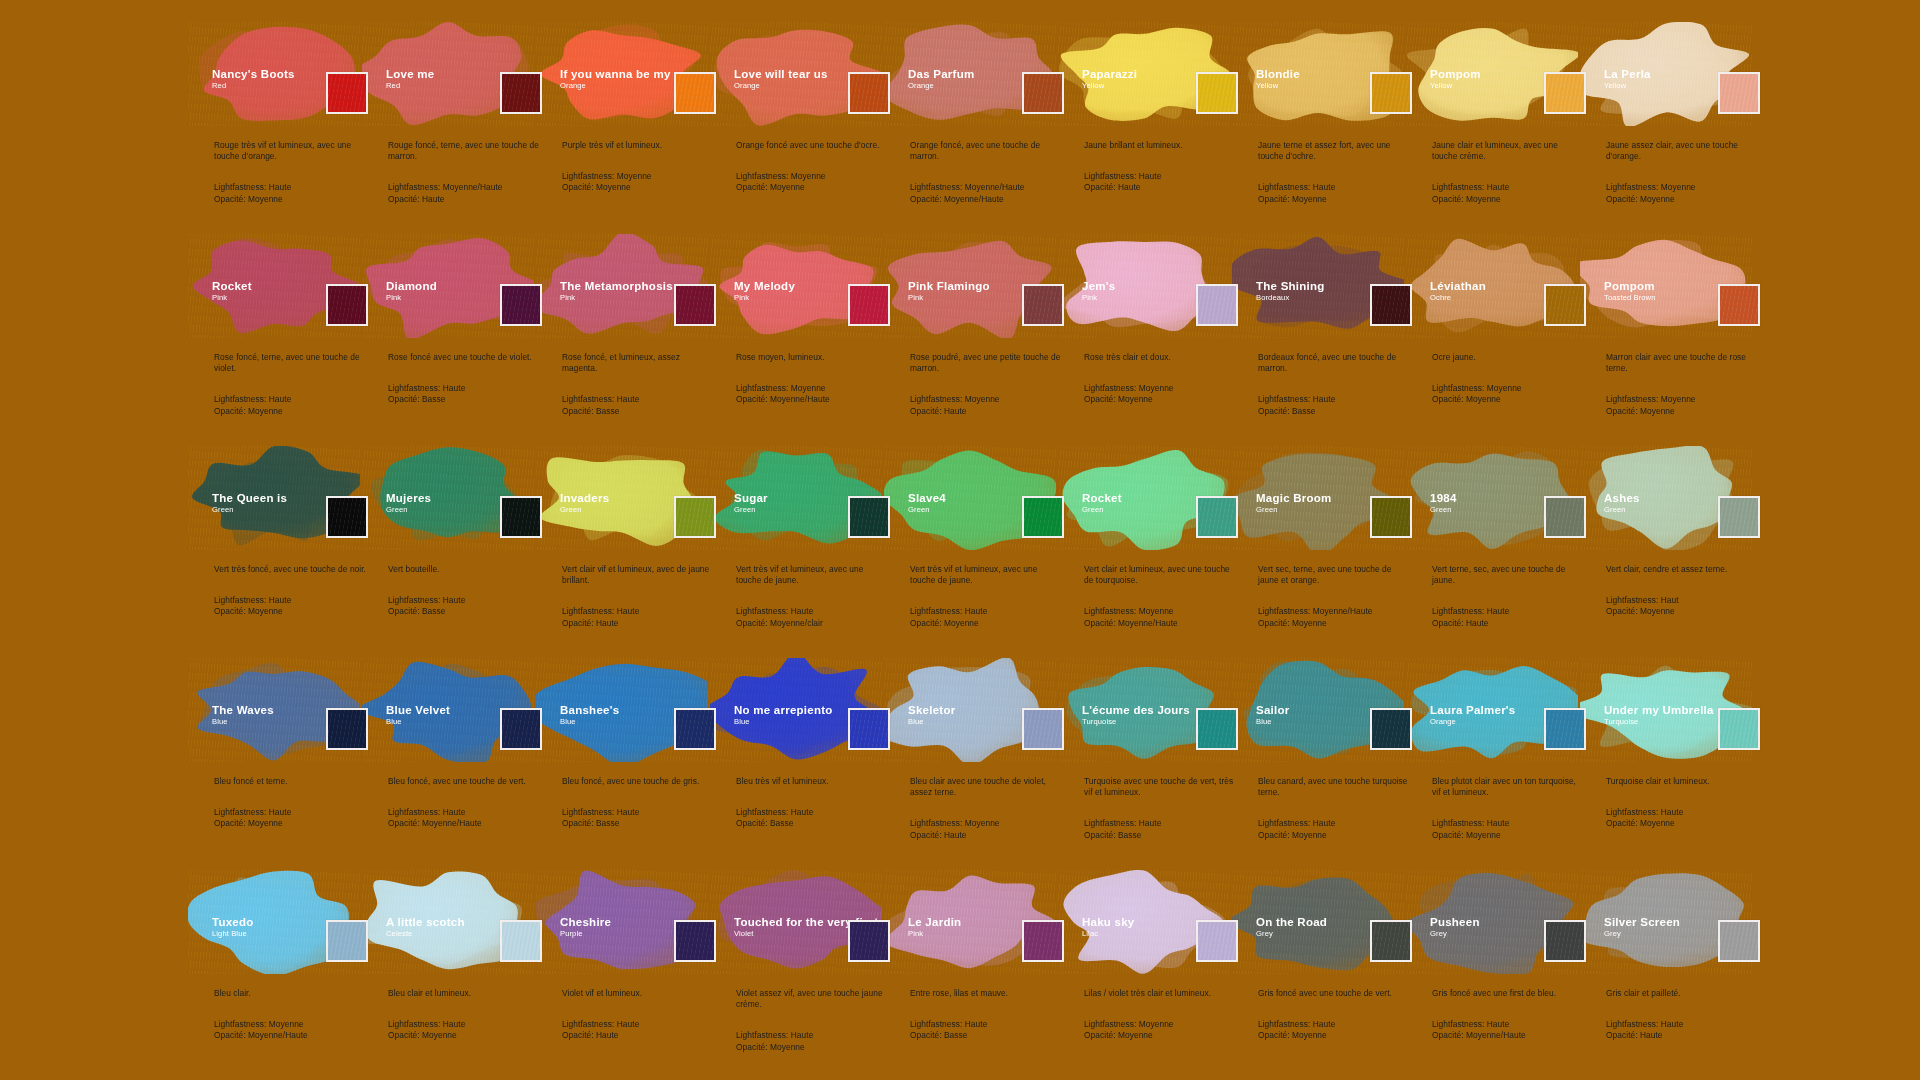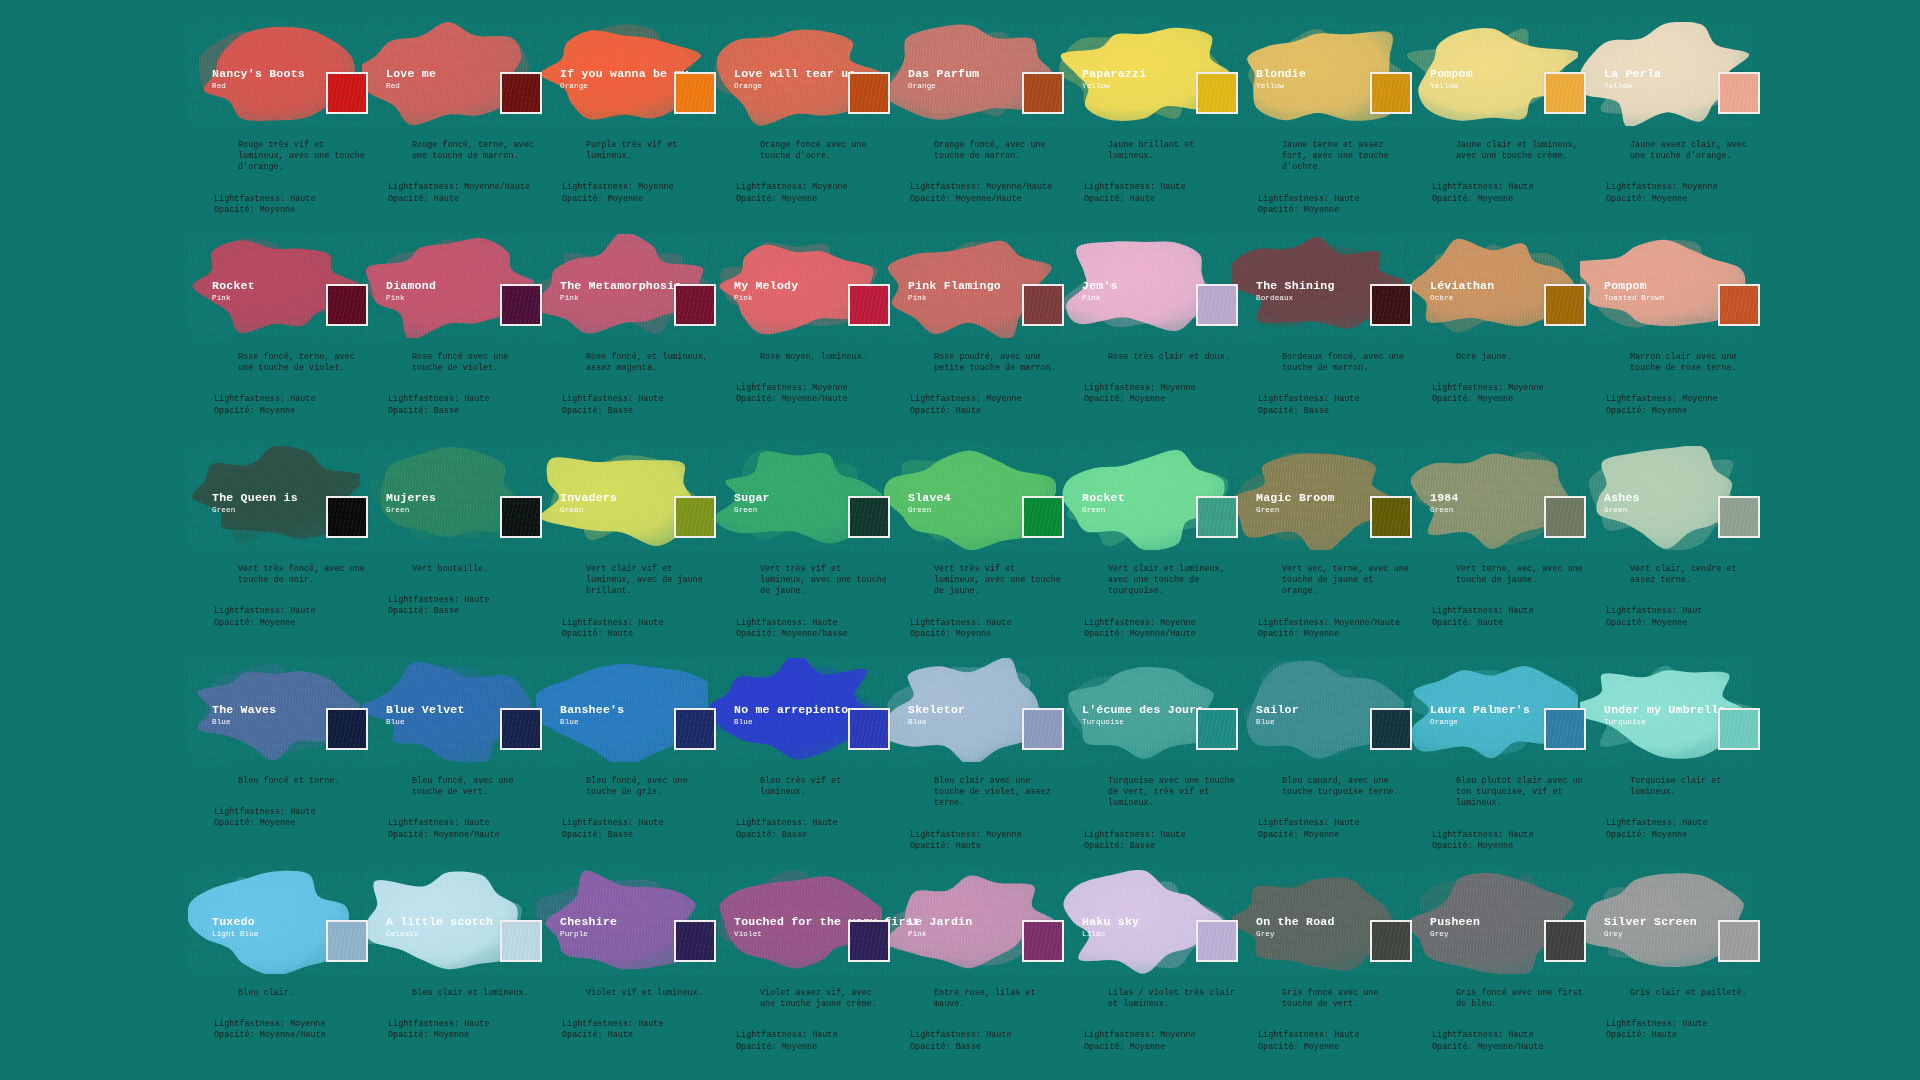--- a/index.html
+++ b/index.html
@@ -7,22 +7,21 @@
   html, body {
     margin: 0; padding: 0;
     width: 1920px; height: 1080px;
     background: #ffffff;
     font-family: "Liberation Sans", sans-serif;
     overflow: hidden;
   }
   #chart {
     width: 1920px; height: 1080px;
     position: relative;
-    background: #0f766e;
-    font-family: Liberation Mono, monospace;
+    background: #a16207;
   }
   #grid {
     position: absolute;
     left: 200px; top: 22px;
     width: 1700px;
     display: grid;
     grid-template-columns: repeat(9, 174px);
     grid-template-rows: repeat(5, 212px);
     column-gap: 0px;
     row-gap: 0px;
@@ -109,21 +108,20 @@
     position: absolute;
     left: 14px;
     top: 118px;
     width: 152px;
   }
   .desc {
     font-size: 8.4px;
     line-height: 11.2px;
     color: #1c1c1c;
     letter-spacing: .05px;
-    margin-left: 24px;
   }
   .specs {
     margin-top: 20px;
     font-size: 8.4px;
     line-height: 11.2px;
     color: #1c1c1c;
     letter-spacing: .05px;
   }
   .specs div { white-space: nowrap; }
 </style>
@@ -935,21 +933,21 @@
     </div>
 
     <div class="chip" style="background:#11382e">
       <div class="chip-tex"></div>
     </div>
 
     <div class="desc-block">
       <div class="desc">Vert très vif et lumineux, avec une touche de jaune.</div>
       <div class="specs">
         <div>Lightfastness: Haute</div>
-        <div>Opacité: Moyenne/basse</div>
+        <div>Opacité: Moyenne/clair</div>
       </div>
     </div>
   </div>
       <div class="swatch-cell">
     <div class="blob-wrap">
       <div class="blob">
         <svg viewBox="0 0 172 104" xmlns="http://www.w3.org/2000/svg">
           <defs>
             <radialGradient id="g22" cx="42%" cy="38%" r="78%">
               <stop offset="0%" stop-color="#58c167" stop-opacity="1"></stop>

